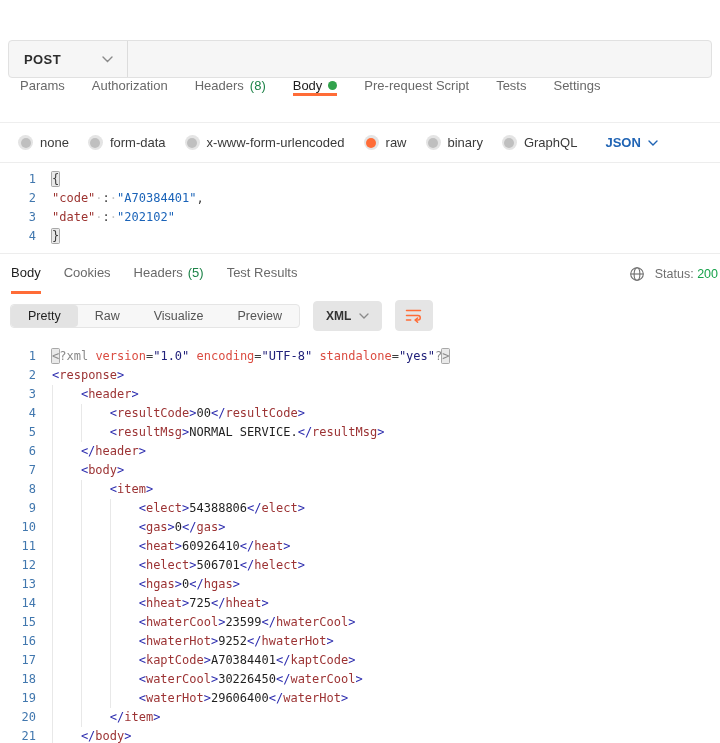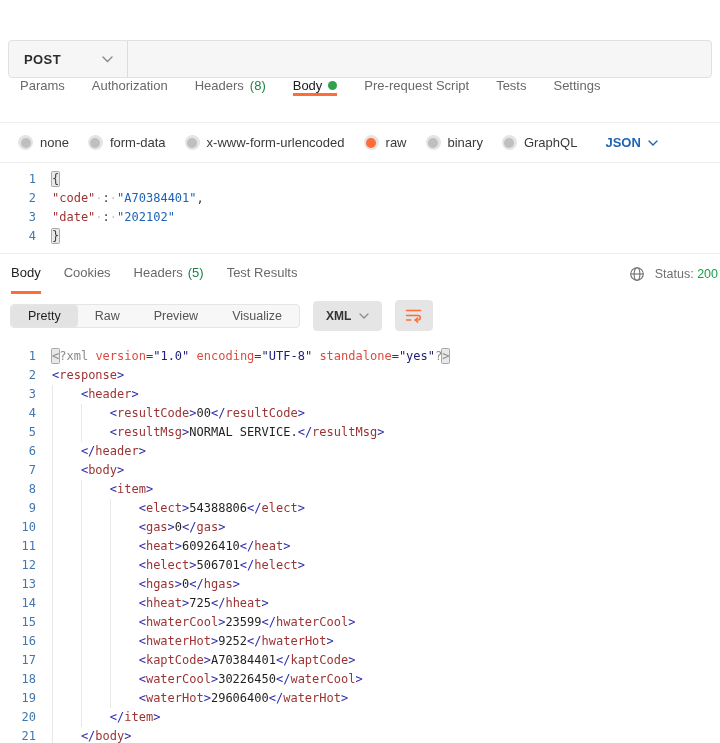--- a/index.html
+++ b/index.html
@@ -191,22 +191,22 @@
         <span>Status:</span>
         <span class="status-val">200</span>
       </span>
     </div>
   </div>
 
   <div class="resp-toolbar">
     <div class="seg">
         <div class="opt active">Pretty</div>
         <div class="opt">Raw</div>
+        <div class="opt">Visualize</div>
         <div class="opt">Preview</div>
-        <div class="opt">Visualize</div>
       </div>
     <div class="tool-box">
       <span>XML</span>
       <span class="icon">
         <svg width="10" height="6" viewBox="0 0 10 6">
             <path d="M1 1l4 4 4-4" stroke="#8a8a8a" stroke-width="1.3" fill="none" stroke-linecap="round"></path>
           </svg>
       </span>
     </div>
     <div class="tool-box icon-box">

